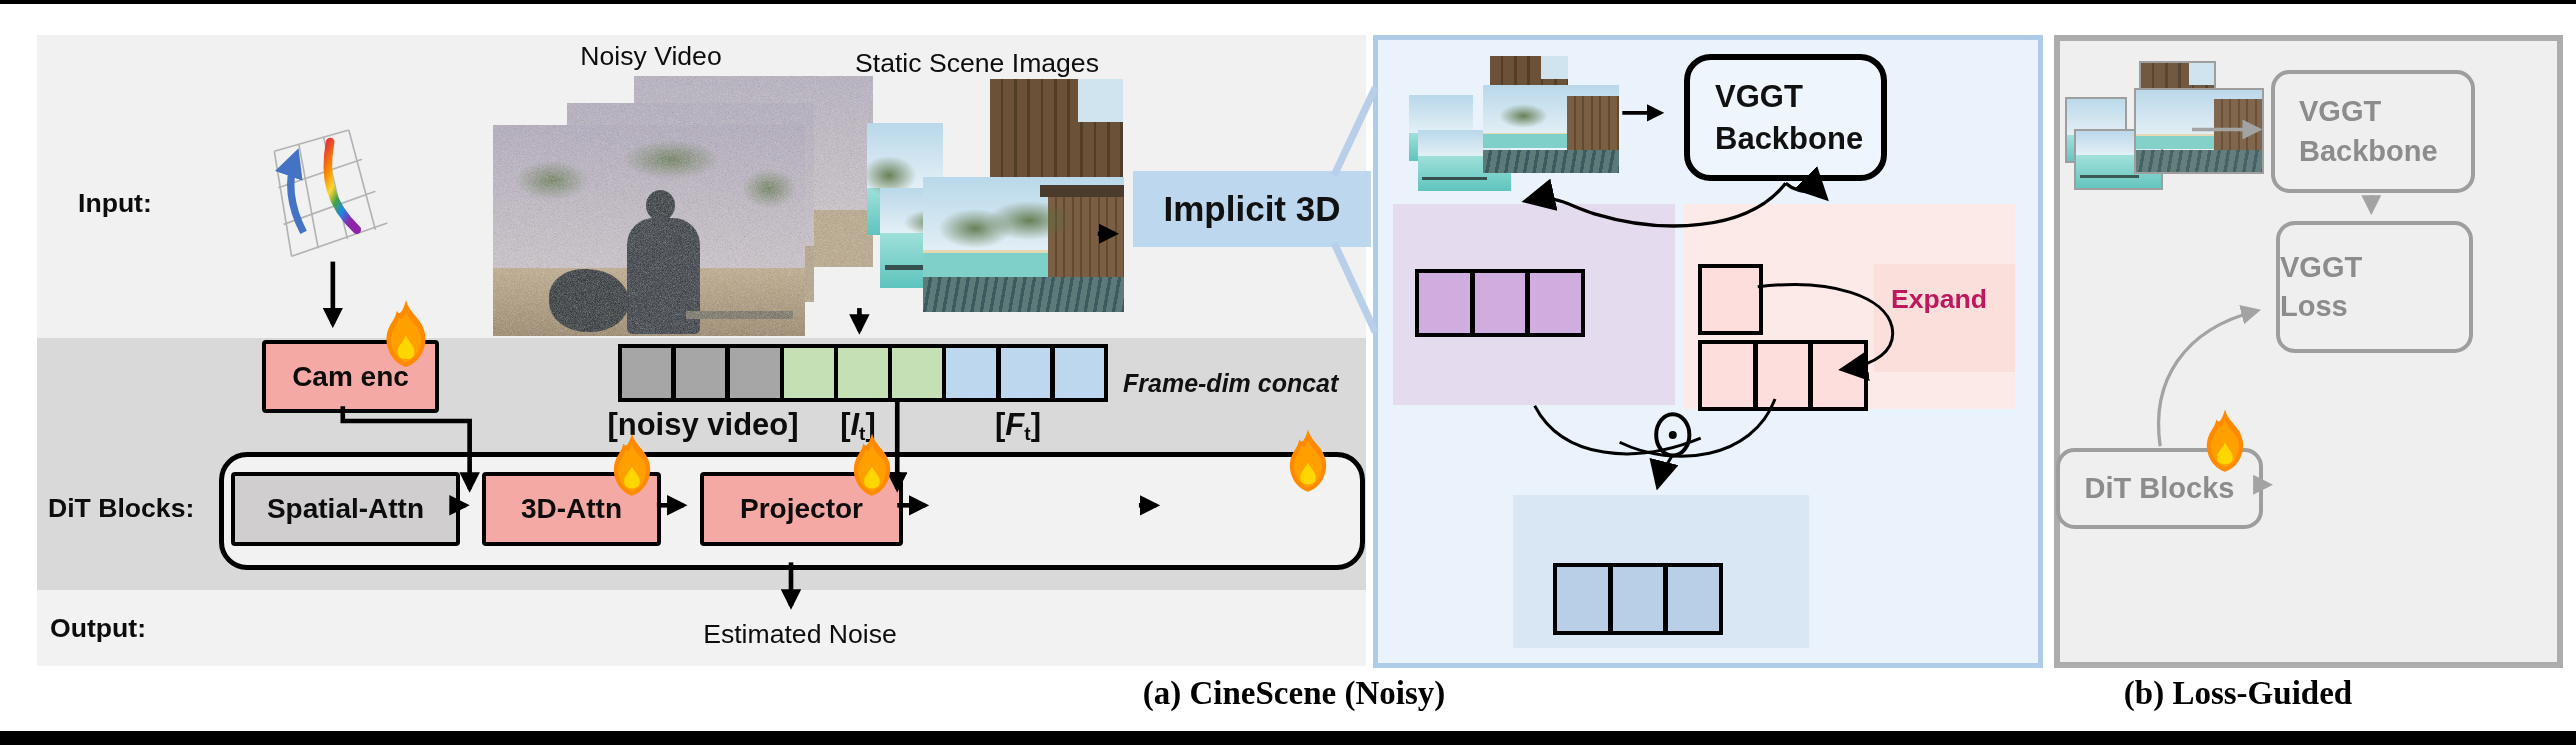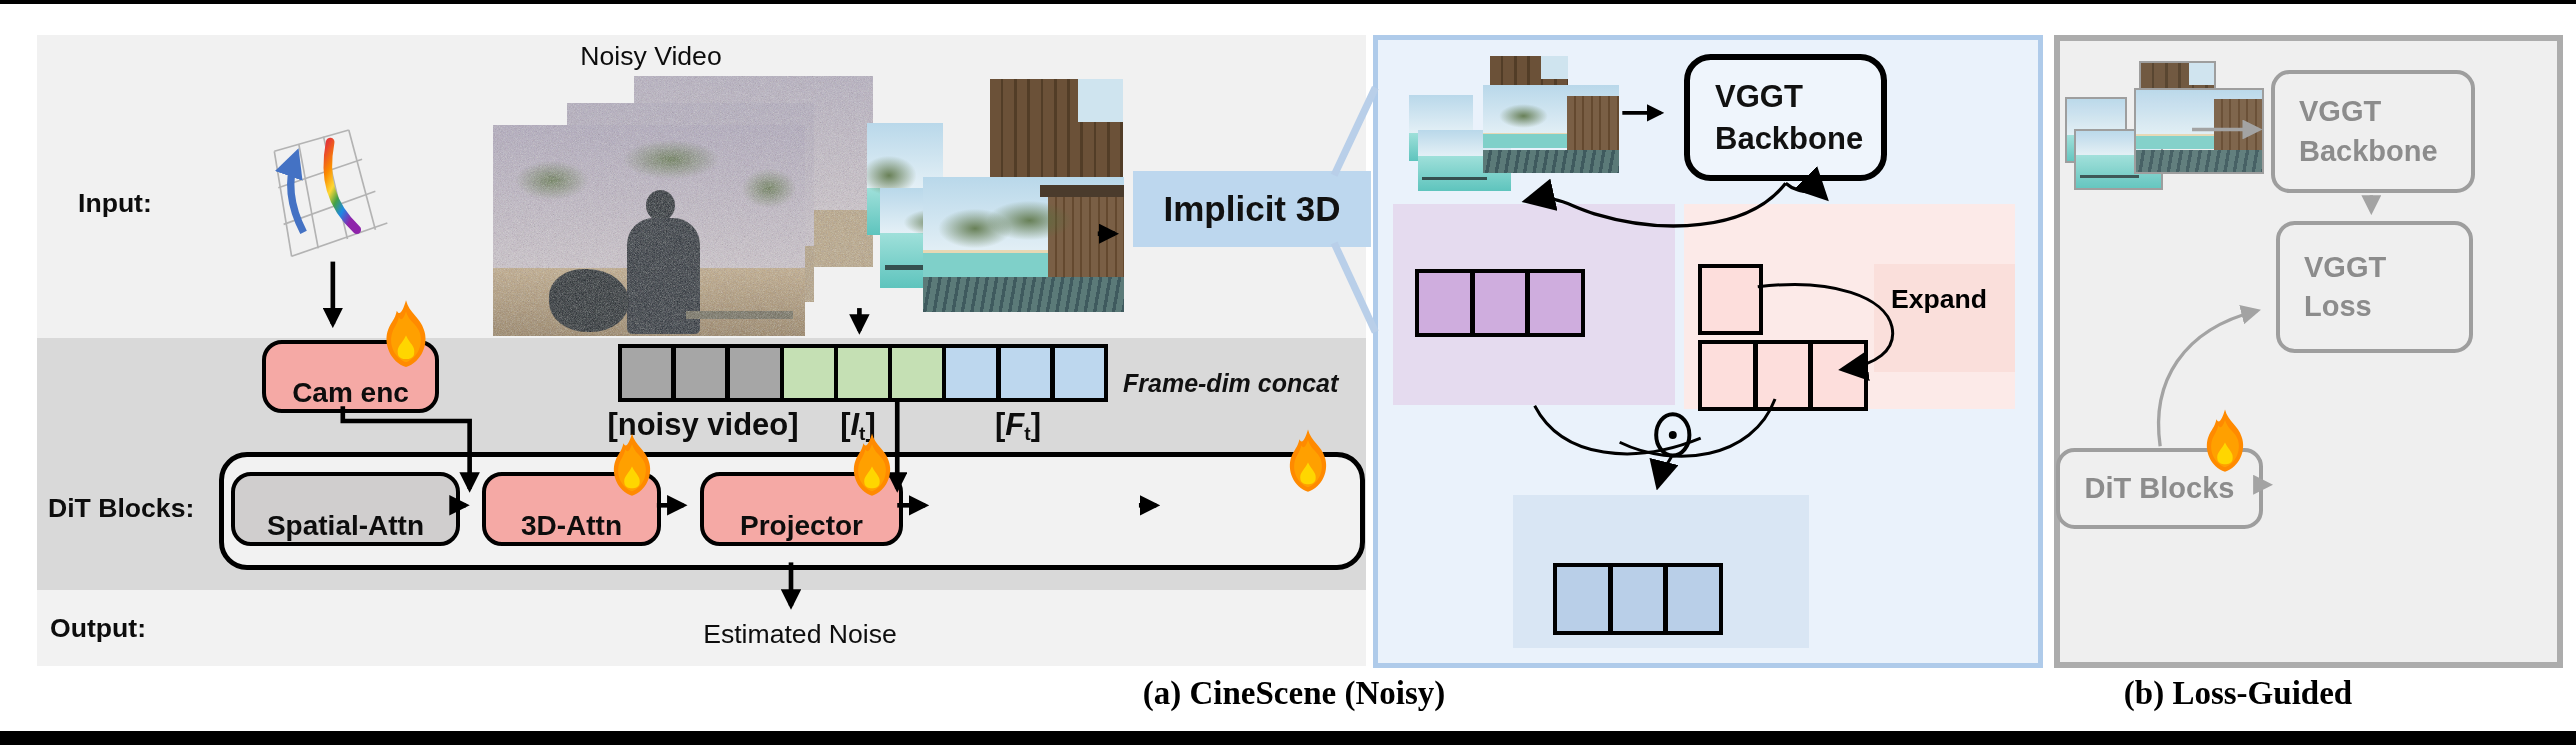--- a/index.html
+++ b/index.html
@@ -4,21 +4,21 @@
 <style>
   html,body{margin:0;padding:0;background:#ffffff;}
   #canvas{position:relative;width:2576px;height:745px;background:#ffffff;overflow:hidden;
           font-family:"Liberation Sans",sans-serif;color:#111;}
   .abs{position:absolute;}
   .bar{position:absolute;left:0;width:2576px;background:#000;}
   .band{position:absolute;left:37px;width:1329px;}
   .lbl{position:absolute;font-weight:bold;font-size:26.6px;color:#0d0d0d;}
   .toplbl{position:absolute;font-size:26.6px;font-weight:400;color:#0d0d0d;white-space:nowrap;transform:translateX(-50%);}
   
-  .node{position:absolute;border:4px solid #000;border-radius:20px;display:flex;align-items:flex-end;justify-content:center;
+  .node{position:absolute;border:4px solid #000;border-radius:4px;display:flex;align-items:center;justify-content:center;
         font-size:28px;font-weight:600;color:#0d0d0d;z-index:20;}
   .pink{background:#F5A9A5;}
   .grayb{background:#D0CECE;}
   .dit-container{position:absolute;border:5.3px solid #000;border-radius:28px;background:#f2f2f2;z-index:10;}
   
   .cellrow{position:absolute;display:flex;gap:4.7px;background:#000;border:4.7px solid #000;z-index:20;}
   .cellrow .cell{flex:1;}
   
   .photo{position:absolute;overflow:hidden;}
   .sky{position:absolute;left:0;top:0;right:0;height:58%;background:linear-gradient(180deg,#b9d8ea,#e4f0f6);}
@@ -30,21 +30,21 @@
   .palm{position:absolute;width:80px;height:43px;background:radial-gradient(ellipse at center,rgba(85,110,60,.85),rgba(85,110,60,0) 65%);}
   .rail{position:absolute;left:4%;bottom:18%;width:70%;height:5%;background:#35504f;}
   .woodclose{position:absolute;inset:0;background:repeating-linear-gradient(90deg,#6b5138 0 10.6px,#523d27 10.6px 13.3px);}
   .skycorner{position:absolute;right:0;top:0;width:34%;height:30%;background:#cfe4ef;}
   .noisewrap{position:absolute;inset:0;}
   .person-head{position:absolute;border-radius:50%;background:#20262b;}
   .person-body{position:absolute;background:#242a31;border-radius:26.6px 26.6px 5.3px 5.3px;}
   .bag{position:absolute;background:#1d2327;border-radius:45% 55% 50% 50%;}
   
   .fpanel{position:absolute;z-index:12;}
-  .ftitle{position:absolute;font-size:31px;font-weight:600;color:#000000;white-space:nowrap;text-align:center;}
+  .ftitle{position:absolute;font-size:31px;font-weight:600;color:#be185d;white-space:nowrap;text-align:center;}
   
   .gnode{position:absolute;border:4.7px solid #9E9E9E;border-radius:18.6px;background:#efefef;color:#8C8C8C;
          font-size:29px;font-weight:600;display:flex;align-items:center;z-index:20;line-height:1.35;}
   .flame{position:absolute;z-index:60;}
   .flame svg{width:100%;height:100%;}
   .caption{position:absolute;font-family:"Liberation Serif",serif;font-weight:bold;font-size:33px;color:#000;
            transform:translateX(-50%);white-space:nowrap;}
   .sub{font-size:0.62em;vertical-align:-0.25em;}
   .toklbl{position:absolute;font-size:31px;font-weight:600;color:#0d0d0d;transform:translateX(-50%);white-space:nowrap;z-index:25;}
   svg.overlay{position:absolute;left:0;top:0;z-index:50;pointer-events:none;}
@@ -59,20 +59,21 @@
 
   <div class="band" style="top:35px;height:304px;background:#F1F1F1;"></div>
   <div class="band" style="top:338px;height:252px;background:#D9D9D9;"></div>
   <div class="band" style="top:590px;height:76px;background:#F2F2F2;"></div>
 
   <div class="lbl" style="left:50px;top:188px;margin-left:28px;">Input:</div>
   <div class="lbl" style="left:48px;top:493px;">DiT Blocks:</div>
   <div class="lbl" style="left:50px;top:613px;">Output:</div>
 
   <div class="toplbl" style="left:651px;top:41px;">Noisy Video</div>
+  <div class="toplbl" style="left:977px;top:48px;">Static Scene Images</div>
 
   <div class="abs" style="left:269px;top:118px;width:123px;height:141px;z-index:15;">
     <svg width="123" height="141" viewBox="0 0 185 212">
       <defs>
         <linearGradient id="rb" x1="0" y1="0" x2="0.6" y2="1">
           <stop offset="0" stop-color="#e53935"></stop>
             <stop offset="0.25" stop-color="#fb8c00"></stop>
           <stop offset="0.45" stop-color="#fdd835"></stop>
             <stop offset="0.62" stop-color="#43a047"></stop>
           <stop offset="0.8" stop-color="#1e88e5"></stop>
@@ -298,21 +299,21 @@
         <div class="sand"></div>
       <div class="water" style="height:16%;bottom:28%;background:#7fd0c9;"></div>
       <div class="shackside"></div>
         <div class="pier"></div>
     </div>
   </div>
 
   <div class="gnode" style="left:2271px;top:70px;width:204px;height:123px;padding-left:24px;box-sizing:border-box;">
     <span style="width:146px;">VGGT Backbone</span>
   </div>
-  <div class="gnode" style="left:2276px;top:221px;width:197px;height:132px;padding-left:24px;box-sizing:border-box;">
+  <div class="gnode" style="left:2276px;top:221px;width:197px;height:132px;box-sizing:border-box;">
     <span style="width:106px;">VGGT Loss</span>
   </div>
   <div class="gnode" style="left:2056px;top:448px;width:199px;height:73px;justify-content:center;">
     <span>DiT Blocks</span>
   </div>
   <div class="flame" style="left:2198px;top:407px;width:54px;height:68px;"><svg viewBox="0 0 36 44">
         <path fill="#FF8A00" d="M18 1 C20 9 27 12 29 19 C32.5 28 27.5 39.5 18 42.5 C8.5 39.5 3.5 28 7 19 C8.5 14.8 11.2 13 12.3 7.5 C14.2 11.5 16.4 6.5 18 1 Z"></path>
         <path fill="#FFB200" d="M18 8 C19.5 14 25 16 26.5 21 C29 28.5 25 37 18 39.5 C11 37 7 28.5 9.5 21 C10.8 17.5 12.6 16 13.6 11.5 C15 14.5 16.8 12 18 8 Z" opacity="0.55"></path>
         <path fill="#FFD600" d="M18 23 C20.5 28.5 24 29.5 23 34.5 C22.2 38.6 13.8 38.6 13 34.5 C12 29.5 15.5 28.5 18 23 Z"></path>
       </svg></div>

